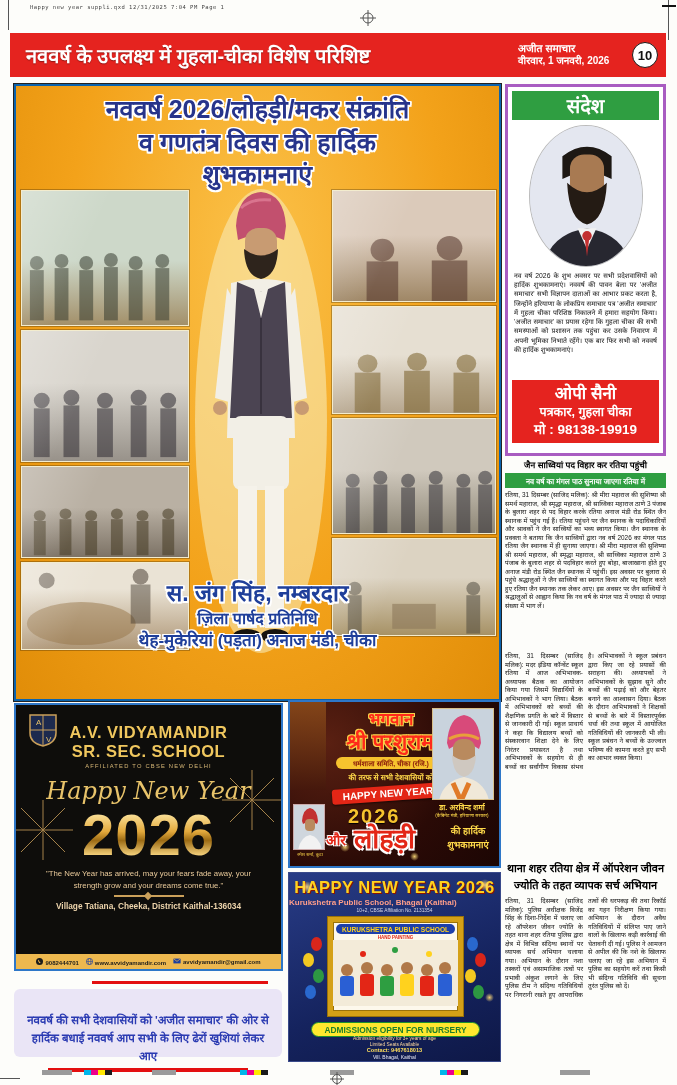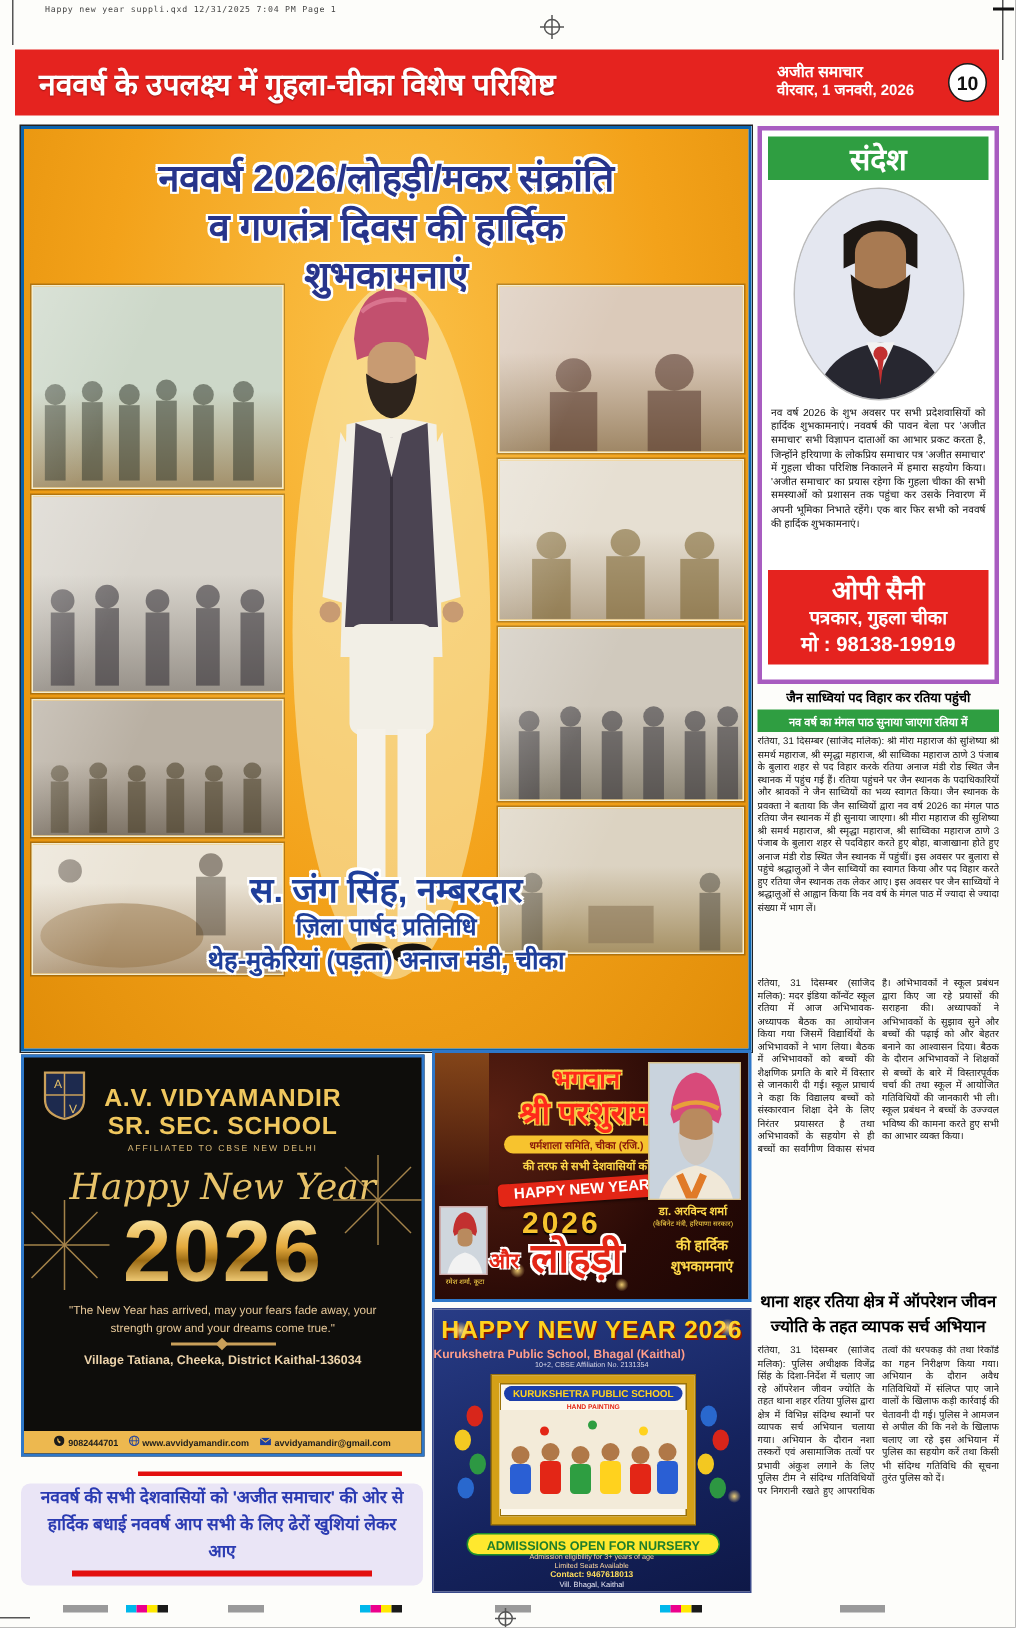--- a/index.html
+++ b/index.html
@@ -18,21 +18,21 @@
   .masthead-title { flex:1; color:#fff; font-weight:bold; font-size:20px; padding-left:16px; text-shadow:0 1px 1px rgba(0,0,0,.35); white-space:nowrap; }
   .masthead-right { width:108px; color:#fff; line-height:1.25; }
   .masthead-paper { font-size:10.5px; font-weight:bold; }
   .masthead-date { font-size:10px; font-weight:bold; }
   .pagenum-circle { width:26px; height:26px; border-radius:50%; background:#fff; border:1.5px solid #1a1a1a; color:#111; font-size:13px; font-weight:bold; display:flex; align-items:center; justify-content:center; margin:0 8px 0 6px; }
 
   
   .main-ad { position:absolute; left:14px; top:84px; width:487px; height:617px;
     background:radial-gradient(ellipse at 50% 28%, #fbc24a 0%, #f3a21a 55%, #e18d08 100%);
     border:2px solid #0b63ad; box-shadow:0 0 0 1px #222; }
-  .main-ad-title { position:relative; z-index:4; text-align:center; padding-top:17px; font-weight:bold; font-size:25px; line-height:1.3; color:#27348b;
+  .main-ad-title { position:relative; z-index:4; text-align:center; padding-top:7px; font-weight:bold; font-size:25px; line-height:1.3; color:#27348b;
     text-shadow:-1.5px -1.5px 0 #fff,1.5px -1.5px 0 #fff,-1.5px 1.5px 0 #fff,1.5px 1.5px 0 #fff,0 -1.5px 0 #fff,0 1.5px 0 #fff,-1.5px 0 0 #fff,1.5px 0 0 #fff; }
   .photo { position:absolute; border:1px solid #f3ecce; box-shadow:0 0 0 1px rgba(0,0,0,.25); overflow:hidden; }
   .photo::after { content:""; position:absolute; inset:0; background:linear-gradient(115deg, rgba(255,255,255,.25), transparent 40%); }
   .p-a{background:linear-gradient(#cdd8c9 52%, #a3906a);} .p-b{background:linear-gradient(#d9d5cd 40%, #98928a);}
   .p-c{background:linear-gradient(#b9b0a3 45%, #7d7366);} .p-d{background:linear-gradient(#eae3d5 30%, #ae9676);}
   .p-e{background:linear-gradient(#dbcaba 40%, #9f8766);} .p-f{background:linear-gradient(#e6dfd2 45%, #b6a68e);}
   .p-g{background:linear-gradient(#d0c9bd 45%, #8d8676);} .p-h{background:linear-gradient(#dcd3c2 40%, #a79266);}
   .sil { position:absolute; bottom:0; left:0; width:100%; height:60%; }
   .centerman { position:absolute; left:175px; top:100px; width:140px; height:472px; z-index:3; }
   .main-ad-nameblock { position:absolute; left:0; width:100%; top:493px; z-index:5; text-align:center; color:#1f3f9a; font-weight:bold;
@@ -109,21 +109,21 @@
   .kps-hand { text-align:center; color:#e32616; font-size:4.5px; font-weight:bold; }
   .balloon { position:absolute; width:11px; height:14px; border-radius:50%; opacity:.95; }
   .kps-ribbon { position:absolute; left:22px; top:149px; width:169px; background:#ffe82e; border:1.5px solid #1e8f2e; border-radius:9px; color:#1e7e2a; font-size:8.4px; font-weight:bold; text-align:center; padding:1.5px 0; }
   .kps-note { position:absolute; left:0; width:100%; text-align:center; color:#ffd9a0; font-size:4.8px; }
   .kps-contact { position:absolute; left:0; top:174px; width:100%; text-align:center; color:#ffdf5e; font-size:5.6px; font-weight:bold; }
   .kps-addr { position:absolute; left:0; top:181px; width:100%; text-align:center; color:#e8e8f4; font-size:5px; }
   .spark { position:absolute; border-radius:50%; background:radial-gradient(circle, rgba(255,220,120,.9), rgba(255,220,120,0) 70%); }
 
   
   .greet-line-top { position:absolute; left:92px; top:981px; width:176px; height:3px; background:#e30f0f; }
-  .greet-strip { position:absolute; left:14px; top:989px; width:268px; height:68px; background:#eae5f6; border-radius:6px; text-align:center; padding-top:2px; }
+  .greet-strip { position:absolute; left:14px; top:989px; width:268px; height:68px; background:#eae5f6; border-radius:6px; text-align:center; padding-top:23px; }
   .greet-text { color:#2b3bb2; font-weight:bold; font-size:11.5px; line-height:1.55; padding:0 10px; }
   .greet-underline { width:200px; height:3.5px; background:#e30f0f; margin:3px auto 0; }
 
   
   .pm-dash { position:absolute; top:1070px; height:5px; background:#9a9a9a; }
   .cmyk { position:absolute; top:1070px; display:flex; }
   .cmyk span { width:7px; height:5px; display:block; }
 </style>
 </head>
 <body>

